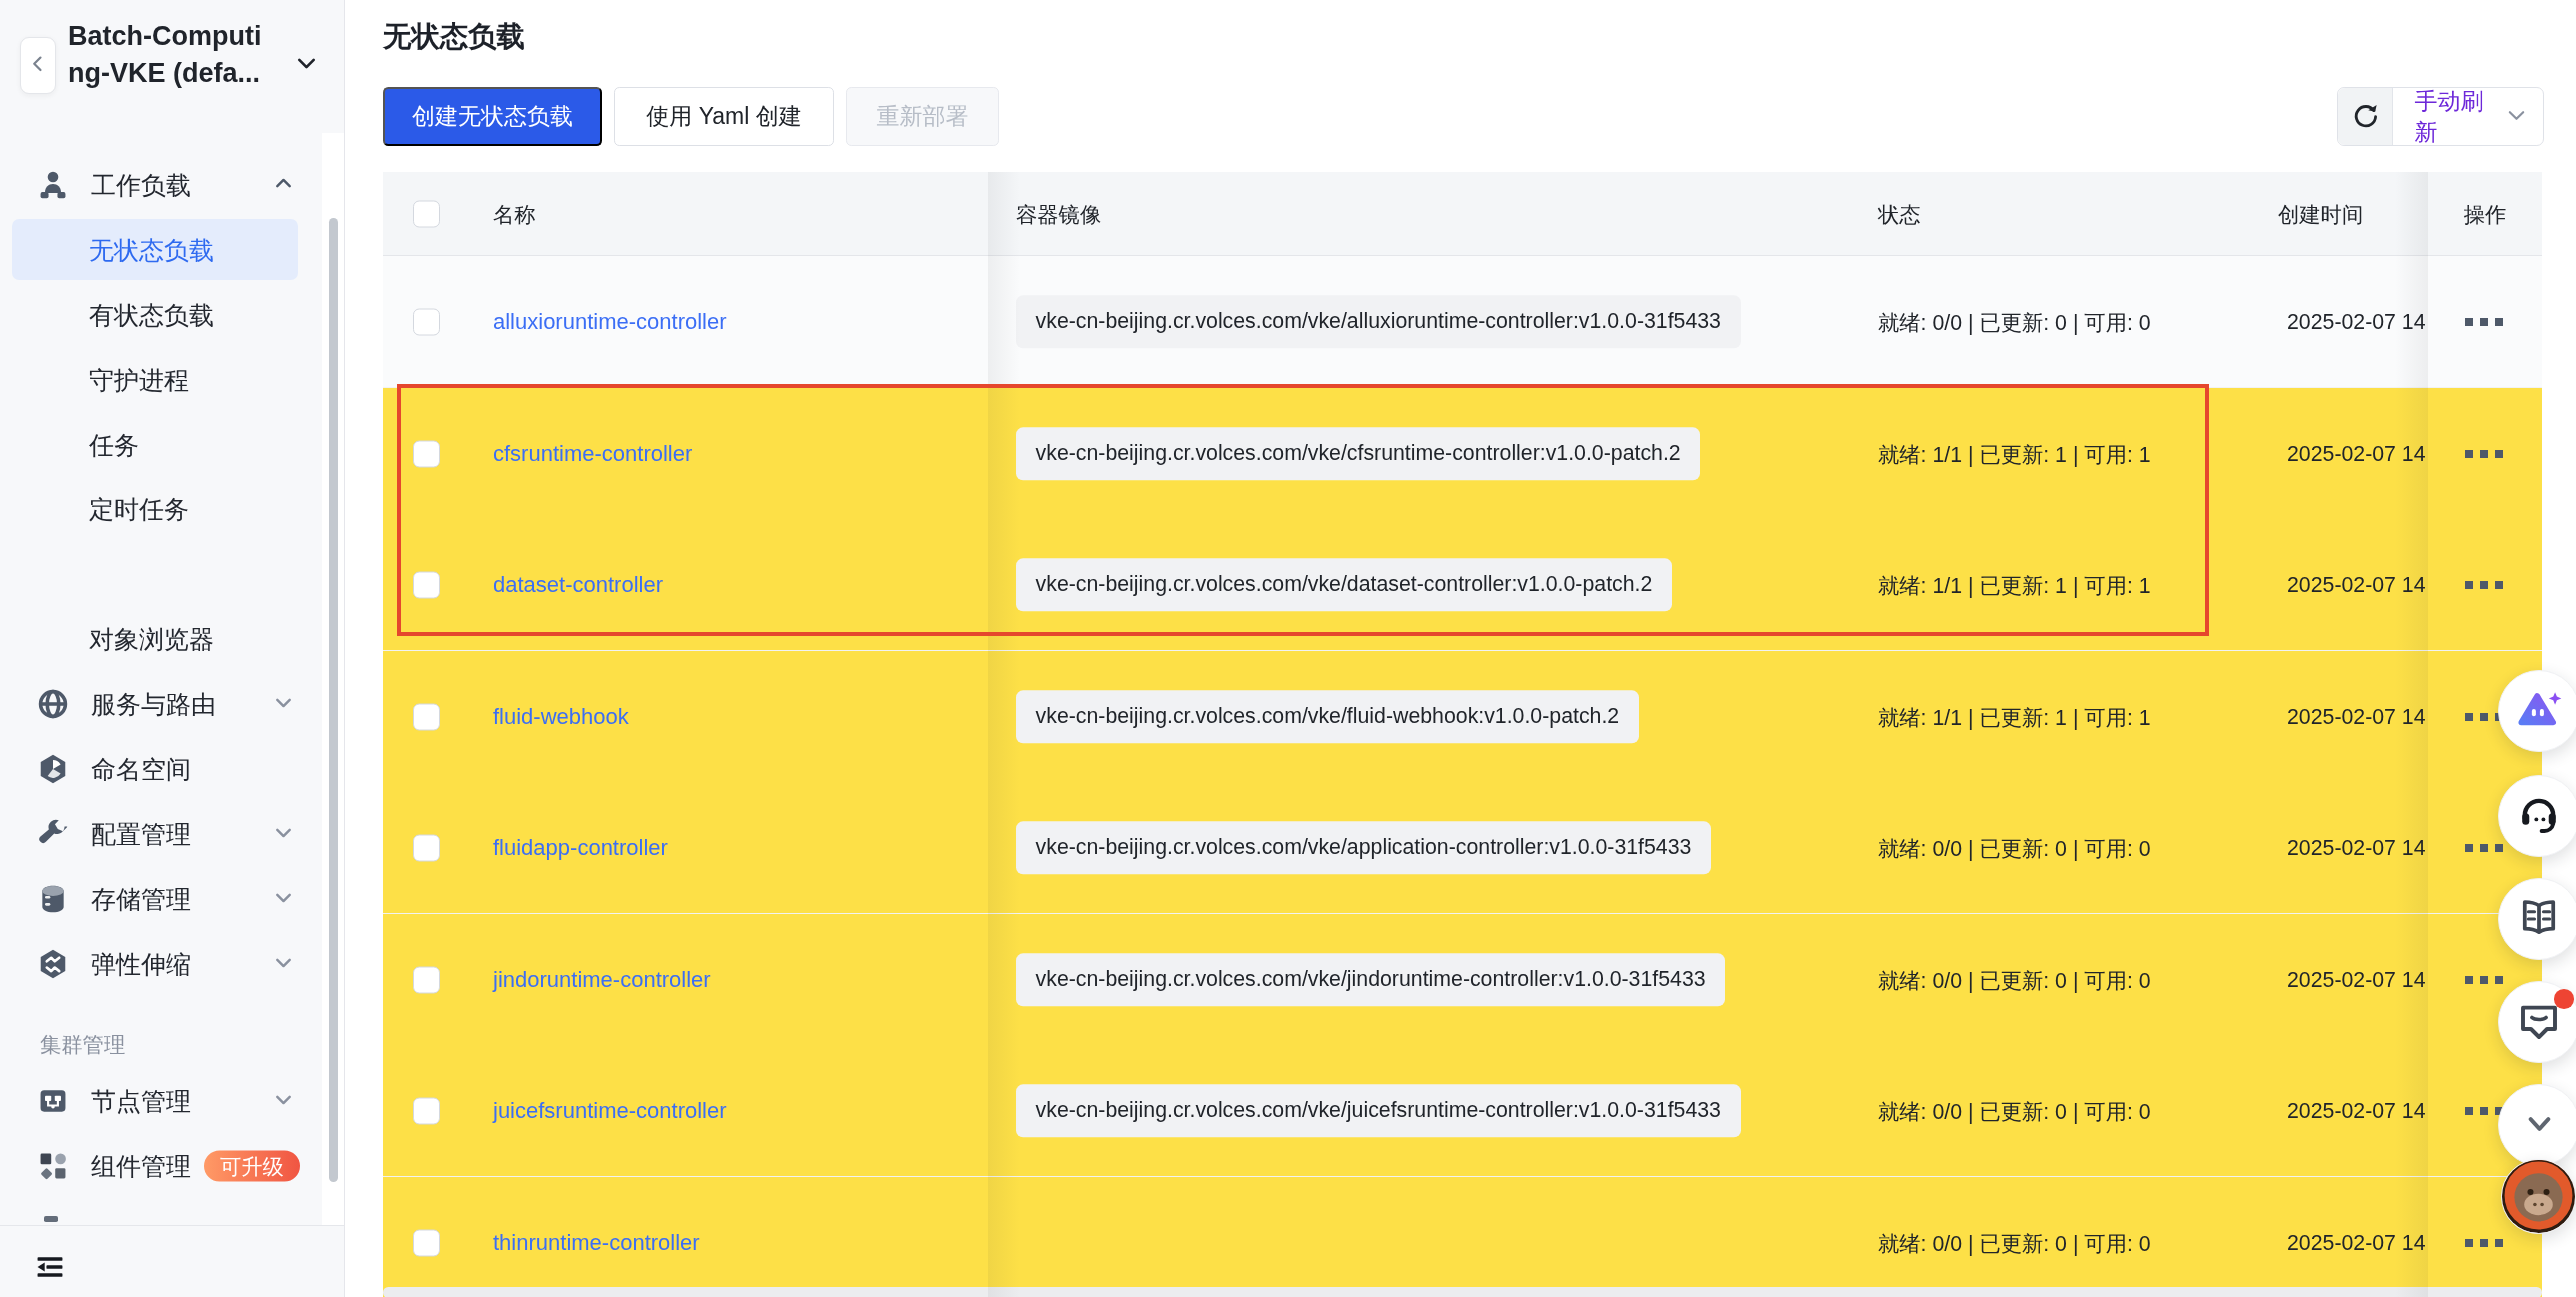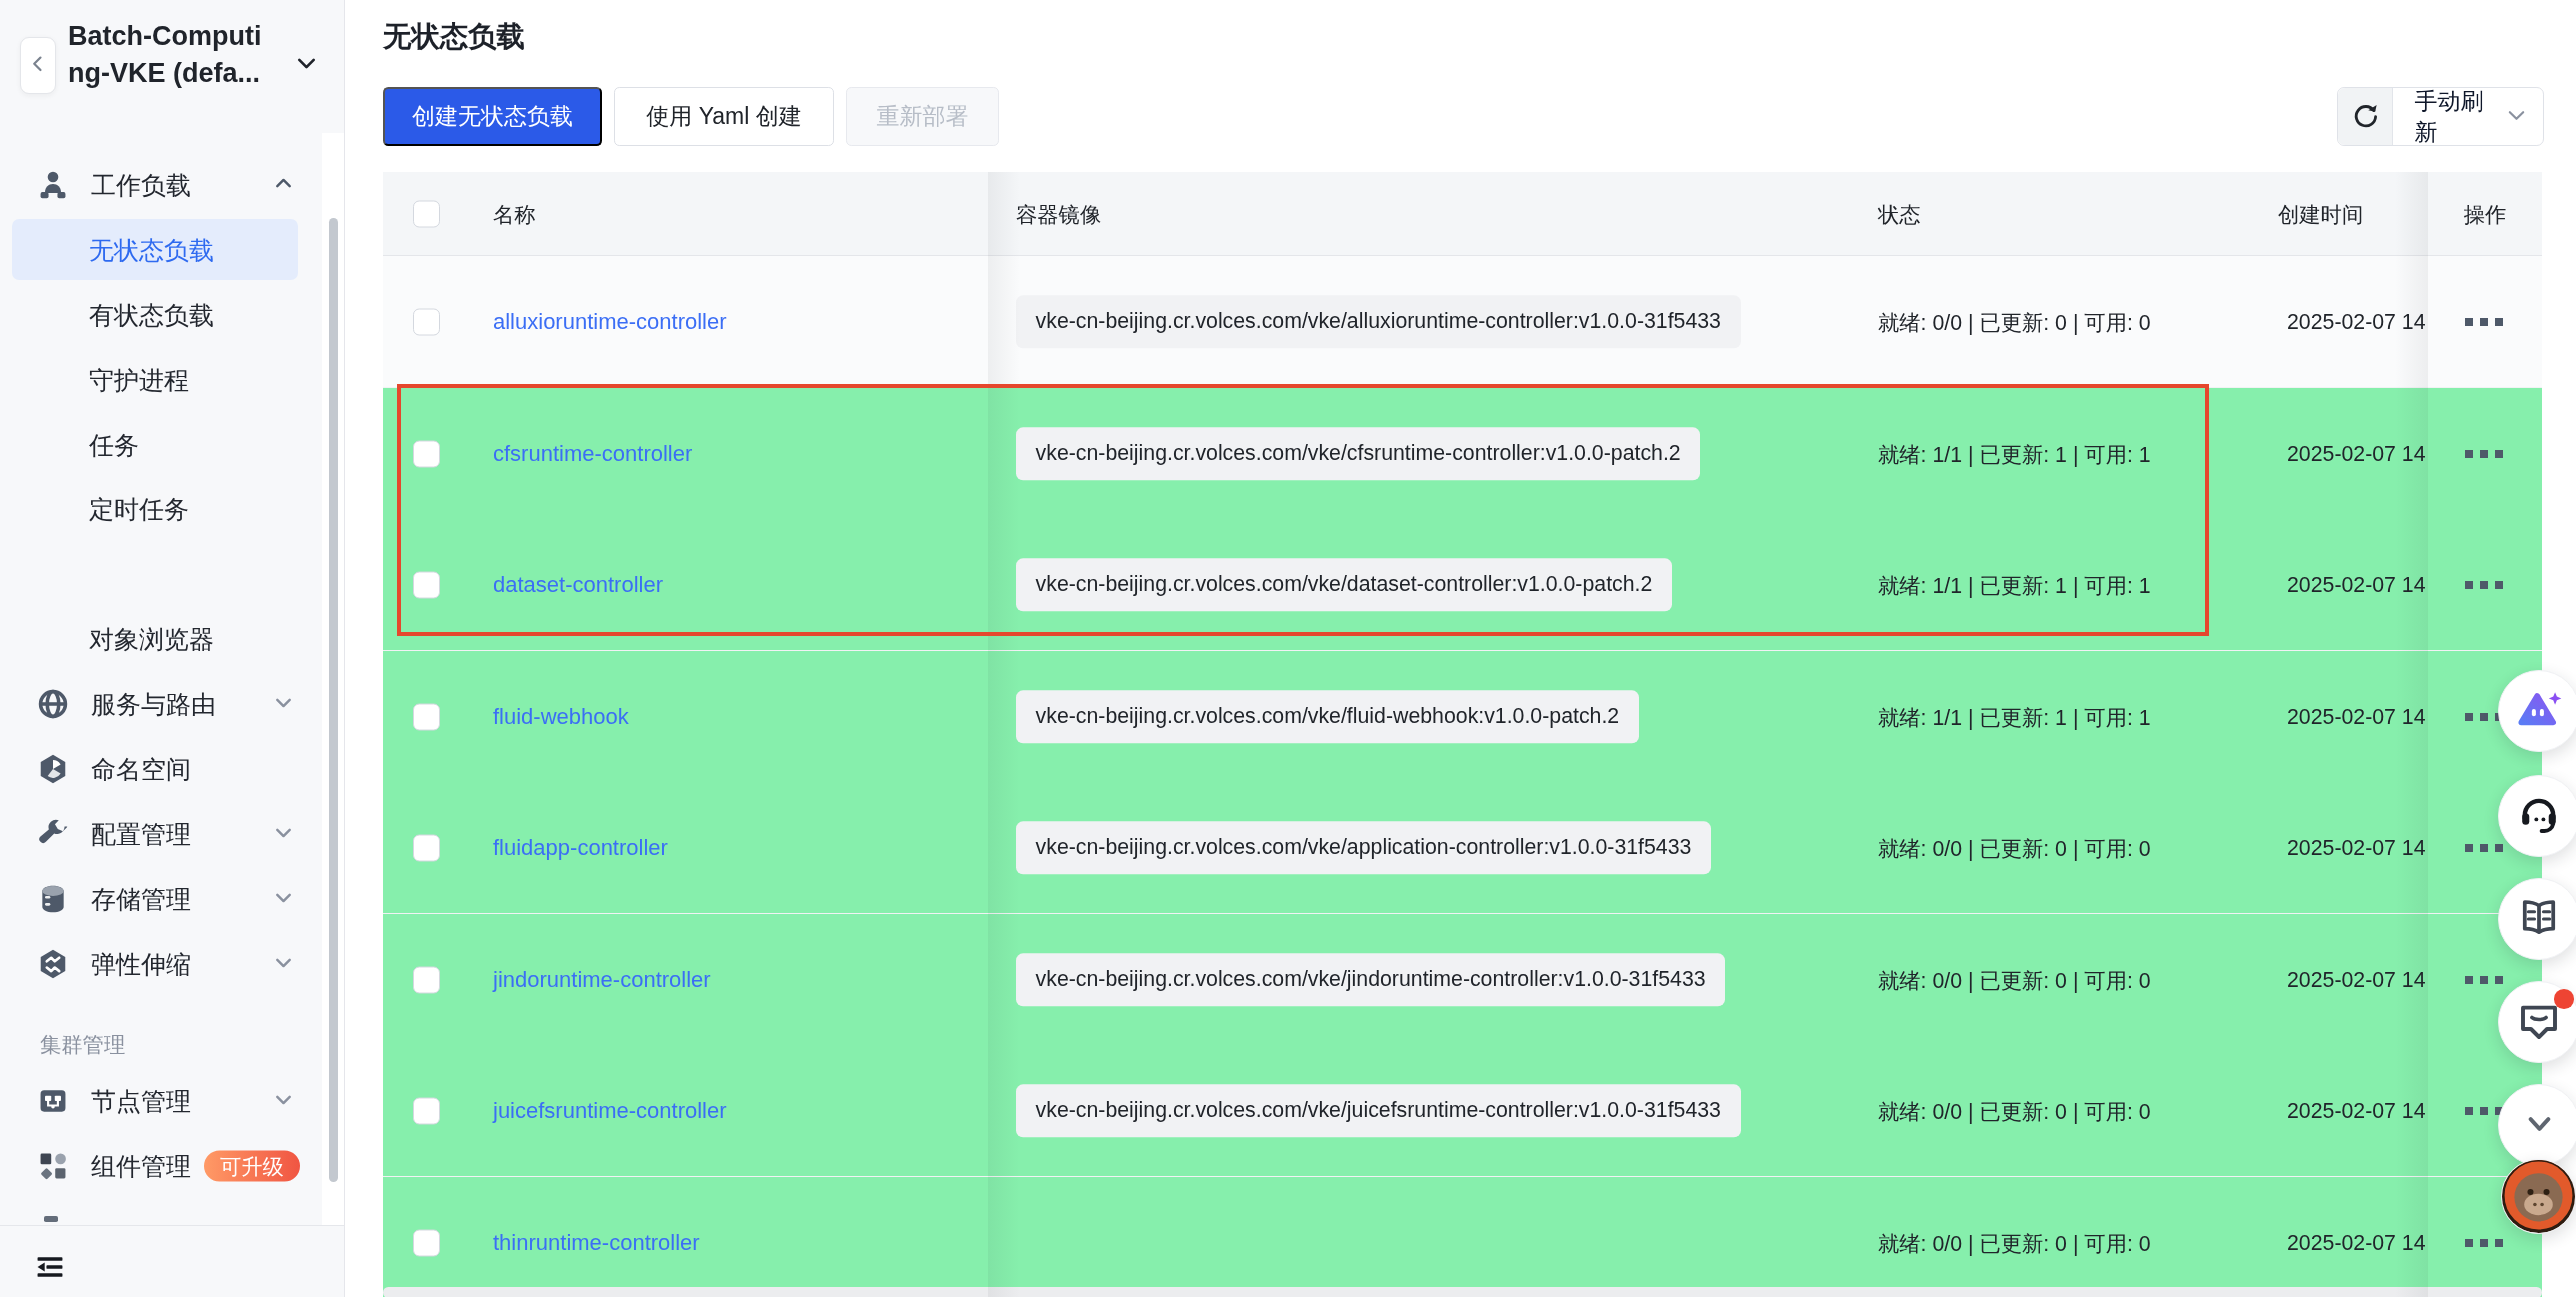--- a/index.html
+++ b/index.html
@@ -35,30 +35,30 @@
   .btn-disabled { left:846px; width:153px; background:#f7f8fa; border:0.9px solid #e7e9ee; color:#b7bdc7; cursor:not-allowed; }
   .ns-select { position:absolute; left:1012px; top:87px; width:534px; height:59px; background:#fff; border:0.9px solid #dde0e6; border-radius:5.3px; display:flex; align-items:center; padding:0 21.3px; font-size:23px; color:#20242a; cursor:pointer; }
   .ns-select .chev { margin-left:auto; }
   .search-box { position:absolute; left:1956px; top:87px; width:356px; height:59px; background:#fff; border:1.8px solid #2f5fe8; border-radius:7.1px; box-shadow:0 0 0 3.6px rgba(47,95,232,.16); }
   .search-box input { position:absolute; inset:0; border:none; outline:none; background:transparent; padding:0 62px 0 21.3px; font-size:23px; font-family:inherit; color:#20242a; }
   .search-box input::placeholder { color:#8d95a3; }
   .search-caret { position:absolute; left:18px; top:13.3px; width:1.8px; height:30px; background:#20242a; }
   .search-glass { position:absolute; right:18px; top:13.3px; cursor:pointer; }
   .refresh-group { position:absolute; left:2337px; top:87px; width:207px; height:59px; background:#fff; border:0.9px solid #dfe2e8; border-radius:7.1px; display:flex; align-items:center; }
   .refresh-ico-seg { width:57px; height:57px; background:#f1f3f5; border-right:0.9px solid #e2e5ea; border-radius:7.1px 0 0 7.1px; display:flex; align-items:center; justify-content:center; cursor:pointer; }
-  .refresh-label { margin-left:21.3px; font-size:23px; color:#0f172a; }
+  .refresh-label { margin-left:21.3px; font-size:23px; color:#6d28d9; }
   .refresh-chev { margin-left:auto; margin-right:14.2px; }
 
   
   #table { position:absolute; left:383px; top:172px; width:2159px; height:1125px; overflow:hidden; }
   #thead { position:absolute; left:0; top:0; width:2159px; height:84px; background:#f4f6f8; border-bottom:0.9px solid #e4e6ea; z-index:2; }
   .th { position:absolute; top:50%; transform:translateY(-50%); font-size:21.3px; font-weight:500; color:#20242a; white-space:nowrap; }
   .cb { position:absolute; left:30px; top:50%; transform:translateY(-50%); width:27px; height:27px; background:#fff; border:1.8px solid #d4d8df; border-radius:6.2px; cursor:pointer; }
   #tbody { position:absolute; left:0; top:84px; width:2159px; height:1042px; }
-  .row { position:absolute; left:0; width:2159px; height:132px; background:#86efac; border-bottom:0.9px solid #f1f2f4; }
+  .row { position:absolute; left:0; width:2159px; height:132px; background:#fde047; border-bottom:0.9px solid #f1f2f4; }
   .row.shaded { background:#fafbfc; }
   .row-name { position:absolute; left:110px; top:50%; transform:translateY(-50%); font-size:22px; color:#3b6ef5; text-decoration:none; white-space:nowrap; cursor:pointer; }
   .row-pill { position:absolute; left:633px; top:50%; transform:translateY(-50%); background:#f1f2f4; border-radius:7.1px; padding:14.2px 19.6px; font-size:21.3px; font-weight:500; color:#20242a; white-space:nowrap; }
   .row-status { position:absolute; left:1495px; top:50%; transform:translateY(-50%); font-size:21.3px; color:#20242a; white-space:nowrap; }
   .row-created { position:absolute; left:1904px; top:50%; transform:translateY(-50%); width:139px; overflow:hidden; font-size:21.3px; color:#20242a; white-space:nowrap; }
   .row-more { position:absolute; left:2062px; top:50%; transform:translateY(-50%); width:78px; display:flex; justify-content:center; gap:7.1px; cursor:pointer; }
   .row-more i { width:8px; height:8px; background:#4e5969; display:block; }
   .shadow-left { position:absolute; left:605px; top:0; width:32px; height:1125px; background:linear-gradient(to right, rgba(29,33,41,.06), rgba(29,33,41,0)); z-index:3; pointer-events:none; }
   .shadow-right { position:absolute; left:2012px; top:0; width:32px; height:1125px; background:linear-gradient(to left, rgba(29,33,41,.06), rgba(29,33,41,0)); z-index:3; pointer-events:none; }
   .line-right { position:absolute; left:2044px; top:0; width:0.9px; height:1125px; background:rgba(29,33,41,.06); z-index:3; pointer-events:none; }

